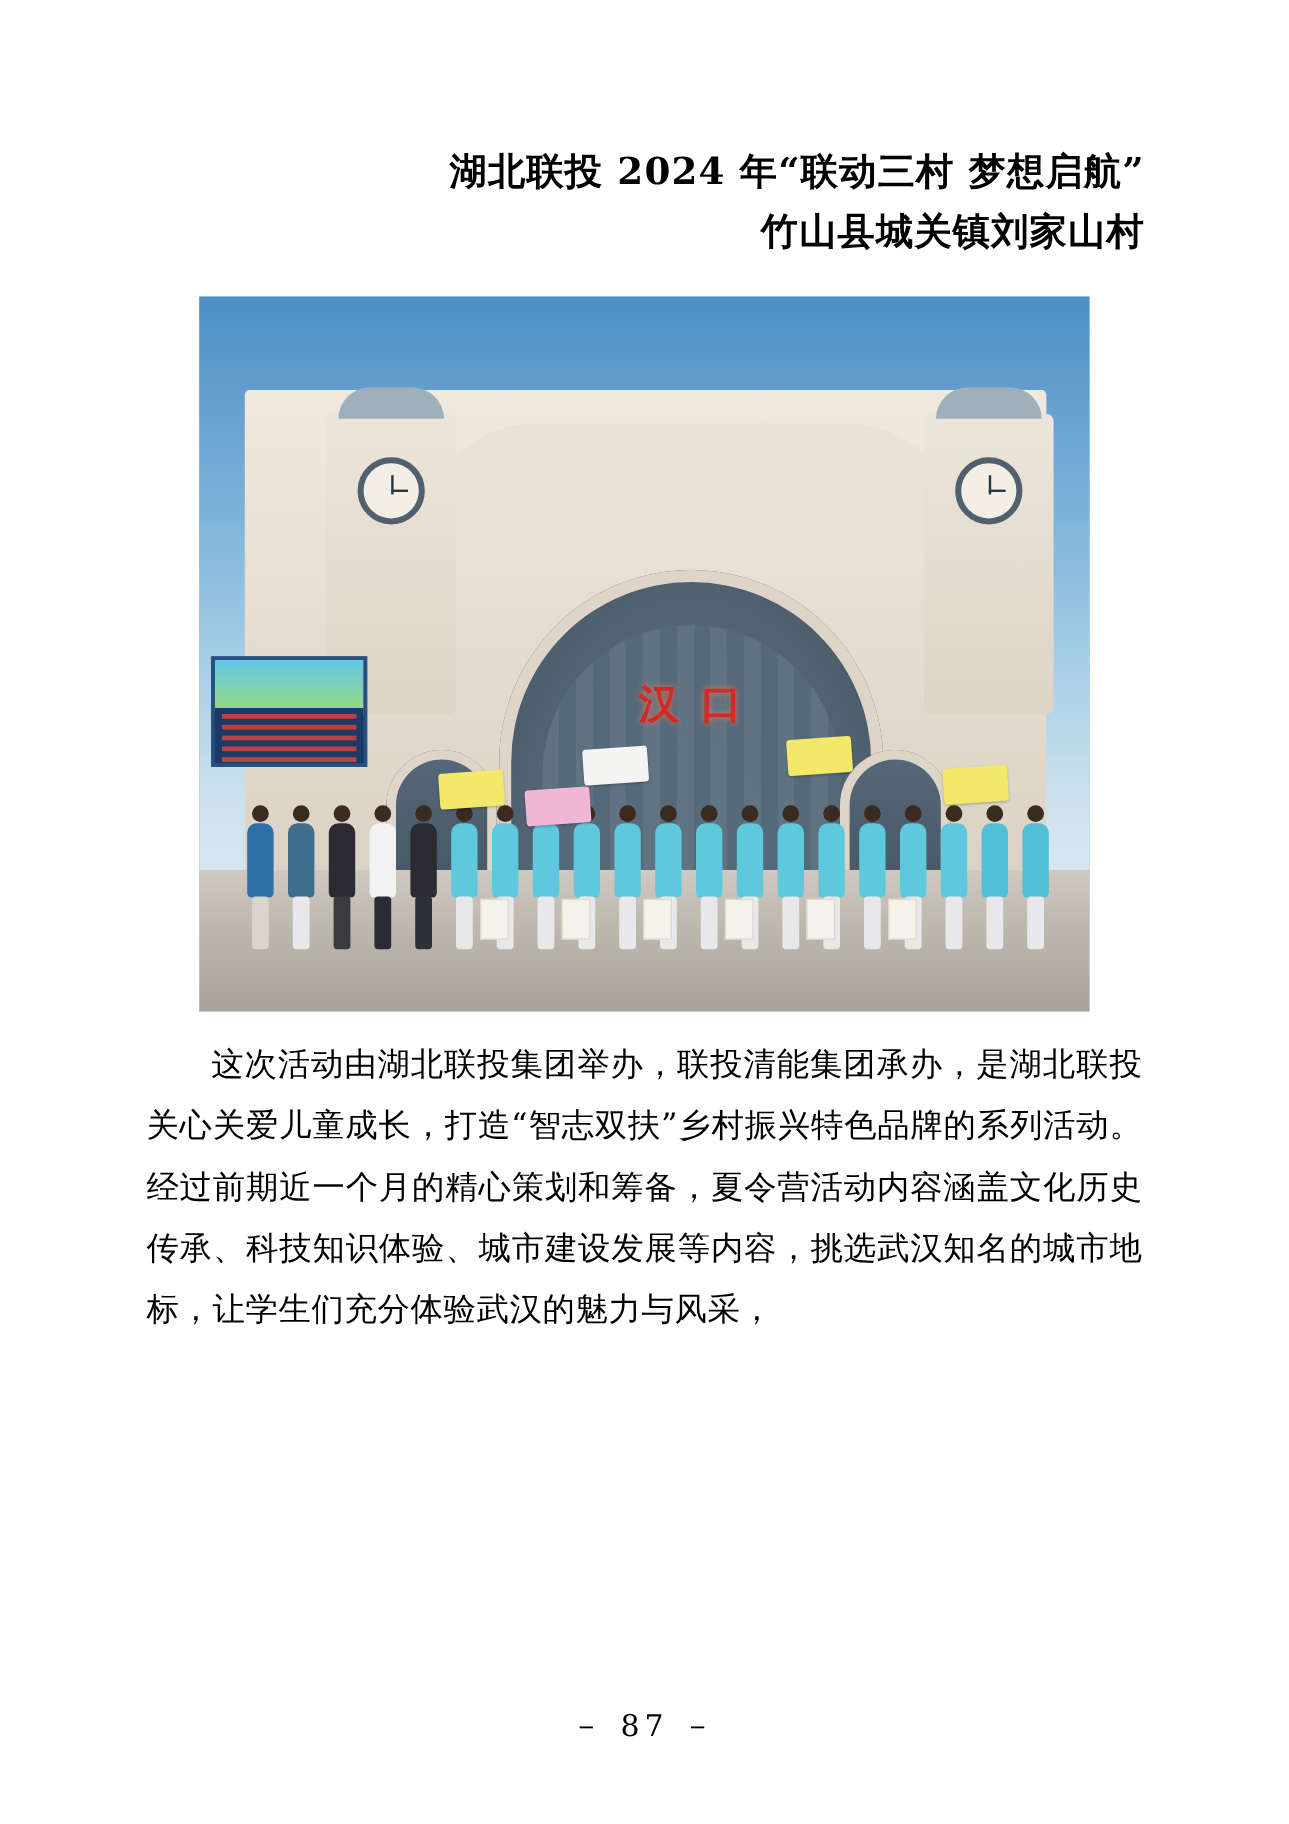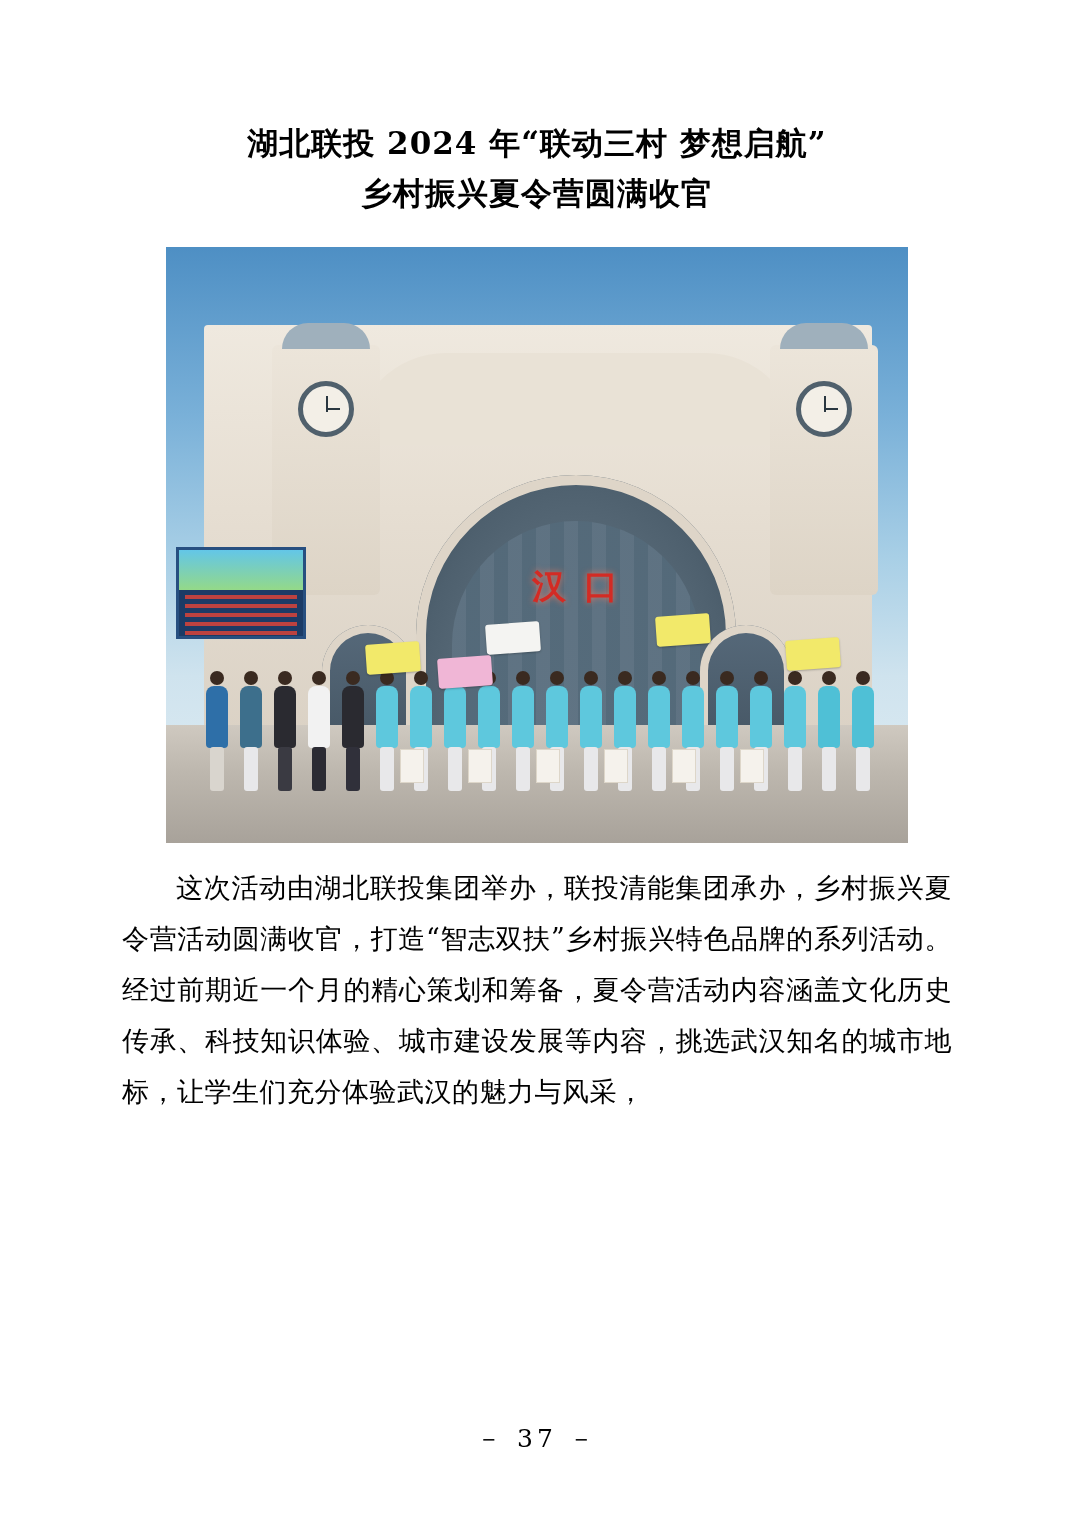--- a/index.html
+++ b/index.html
@@ -21,21 +21,21 @@
     width: 1074px;
     height: 1520px;
     box-sizing: border-box;
     padding: 0;
   }
   .title-block {
     position: absolute;
     left: 120px;
     top: 118px;
     width: 834px;
-    text-align: center;
+    text-align: right;
   }
   .title-line {
     font-family: "DejaVu Serif", "Liberation Serif", serif;
     font-weight: bold;
     font-size: 31px;
     line-height: 50px;
     letter-spacing: 1px;
     color: #000;
     white-space: nowrap;
   }
@@ -288,21 +288,21 @@
     color: #000;
   }
 </style>
 </head>
 <body>
 
 <div class="page">
 
   <div class="title-block">
     <div class="title-line">湖北联投 2024 年“联动三村 梦想启航”</div>
-    <div class="title-line">乡村振兴夏令营圆满收官</div>
+    <div class="title-line">竹山县城关镇刘家山村</div>
   </div>
 
   <div class="photo">
     <div class="sky"></div>
 
     <div class="bldg">
       <div class="bldg-top"></div>
 
       <div class="tower left">
         <div class="tower-roof"></div>
@@ -449,17 +449,17 @@
 
       <div class="banner white" style="left:300px; top:18px;"></div>
       <div class="banner" style="left:180px; top:38px;"></div>
       <div class="banner pink" style="left:252px; top:52px;"></div>
       <div class="banner" style="left:470px; top:10px;"></div>
       <div class="banner" style="left:600px; top:34px;"></div>
     </div>
   </div>
 
   <div class="body-text">
-    <p class="para">这次活动由湖北联投集团举办，联投清能集团承办，乡村振兴夏令营活动圆满收官，打造“智志双扶”乡村振兴特色品牌的系列活动。经过前期近一个月的精心策划和筹备，夏令营活动内容涵盖文化历史传承、科技知识体验、城市建设发展等内容，挑选武汉知名的城市地标，让学生们充分体验武汉的魅力与风采，</p>
+    <p class="para">这次活动由湖北联投集团举办，联投清能集团承办，是湖北联投关心关爱儿童成长，打造“智志双扶”乡村振兴特色品牌的系列活动。经过前期近一个月的精心策划和筹备，夏令营活动内容涵盖文化历史传承、科技知识体验、城市建设发展等内容，挑选武汉知名的城市地标，让学生们充分体验武汉的魅力与风采，</p>
   </div>
 
-  <div class="page-number">－ 37 －</div>
+  <div class="page-number">－ 87 －</div>
 </div>
 
 </body></html>

